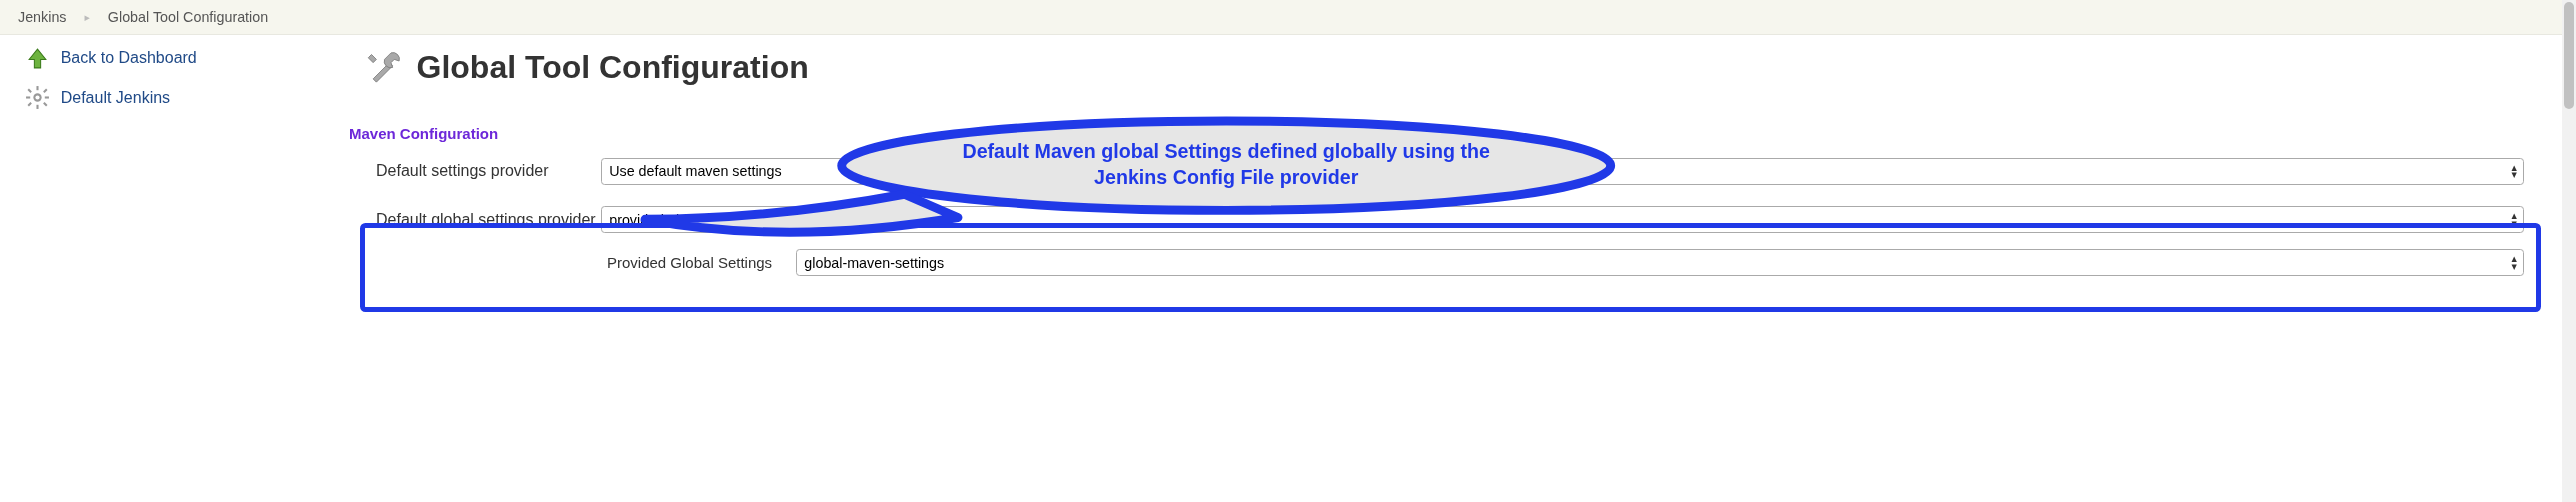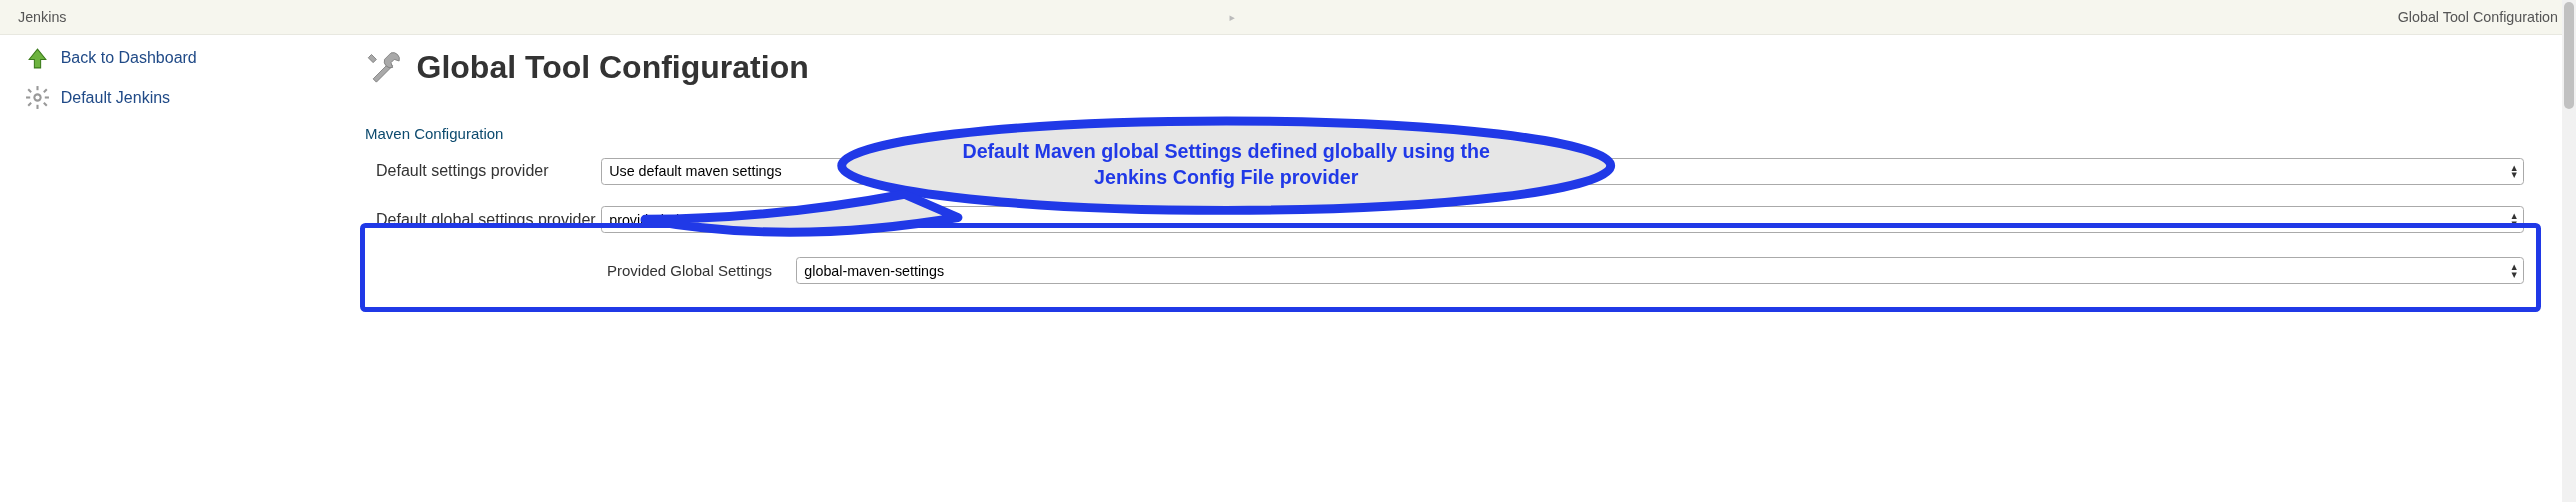--- a/index.html
+++ b/index.html
@@ -1,34 +1,34 @@
 <!DOCTYPE html>
 <html style="font-size:14.3px"><head>
 <meta charset="utf-8">
 <style>
 * { box-sizing: border-box; margin: 0; padding: 0; }
 body { font-family: Helvetica, Arial, sans-serif; font-size: 12.5px; background: #fff; color: #333; width: 2576px; height: 503px; position: relative; overflow: hidden; }
 
 
-.breadcrumb-bar { background: #f6f6ee; border-bottom: 0.9px solid #e8e8e0; padding: 9px 18px; display: flex; align-items: center; gap: 12px; font-size: 14.3px; color: #555; justify-content: space-between; }
+.breadcrumb-bar { background: #f6f6ee; border-bottom: 0.9px solid #e8e8e0; padding: 9px 18px; display: flex; align-items: center; gap: 18px; font-size: 14.3px; color: #555; }
 .breadcrumb-link { color: #555; text-decoration: none; cursor: pointer; }
 .breadcrumb-sep { color: #bbb; font-size: 10.7px; }
 .breadcrumb-current { color: #555; }
 
 
 .content-wrap { display: flex; padding-top: 0; }
 .sidebar { width: 349px; padding-left: 25px; padding-top: 3.6px; flex-shrink: 0; }
 .sidebar-item { display: flex; align-items: center; gap: 10.7px; padding: 7.2px 0; cursor: pointer; }
 .sidebar-item span.label { color: #204a87; font-size: 16px; }
 
 .main { flex: 1; padding-top: 12.5px; padding-right: 36px; position: relative; }
 .page-title-row { display: flex; align-items: center; gap: 12.5px; margin-left: 16px; margin-bottom: 38px; }
 .page-title { font-size: 32px; font-weight: bold; color: #333; }
 
-.section-title { font-weight: normal; font-size: 15px; margin-left: 16px; margin-bottom: 16px; color: #0c4a6e; }
+.section-title { font-weight: bold; font-size: 15px; margin-bottom: 16px; color: #6d28d9; }
 
 .form-row { display: flex; align-items: center; margin-bottom: 21.5px; padding-left: 27px; }
 .form-label { width: 225px; font-size: 16px; color: #333; }
 .form-label-sub { margin-left: 231px; font-size: 15px; color: #333; margin-right: 24px; }
 .form-select { flex: 1; height: 27px; font-size: 14.3px; padding: 1.8px 7.2px; background: #fff; border: 0.9px solid #aaa; border-radius: 3.6px; appearance: none; -webkit-appearance: none; position: relative; }
 .select-wrap { flex: 1; position: relative; display: flex; align-items: center; margin-right: 16px; }
 .select-wrap .form-select { width: 100%; padding-right: 21.5px; }
 .select-caret { position: absolute; right: 7.2px; pointer-events: none; font-size: 10.7px; color: #333; line-height: 7.2px; display: flex; flex-direction: column; }
 
 
@@ -102,21 +102,21 @@
     <div class="form-row">
       <div class="form-label">Default settings provider</div>
       <div class="select-wrap">
         <select class="form-select">
           <option>Use default maven settings</option>
         </select>
         <span class="select-caret">▴<br>▾</span>
       </div>
     </div>
 
-    <div class="form-row" style="margin-bottom:24px;text-decoration:underline;">
+    <div class="form-row" style="margin-bottom:16px;text-decoration:underline;">
       <div class="form-label">Default global settings provider</div>
       <div class="select-wrap">
         <select class="form-select">
           <option>provided global settings.xml</option>
         </select>
         <span class="select-caret">▴<br>▾</span>
       </div>
     </div>
 
     <div class="form-row" style="padding-left:27px;">

